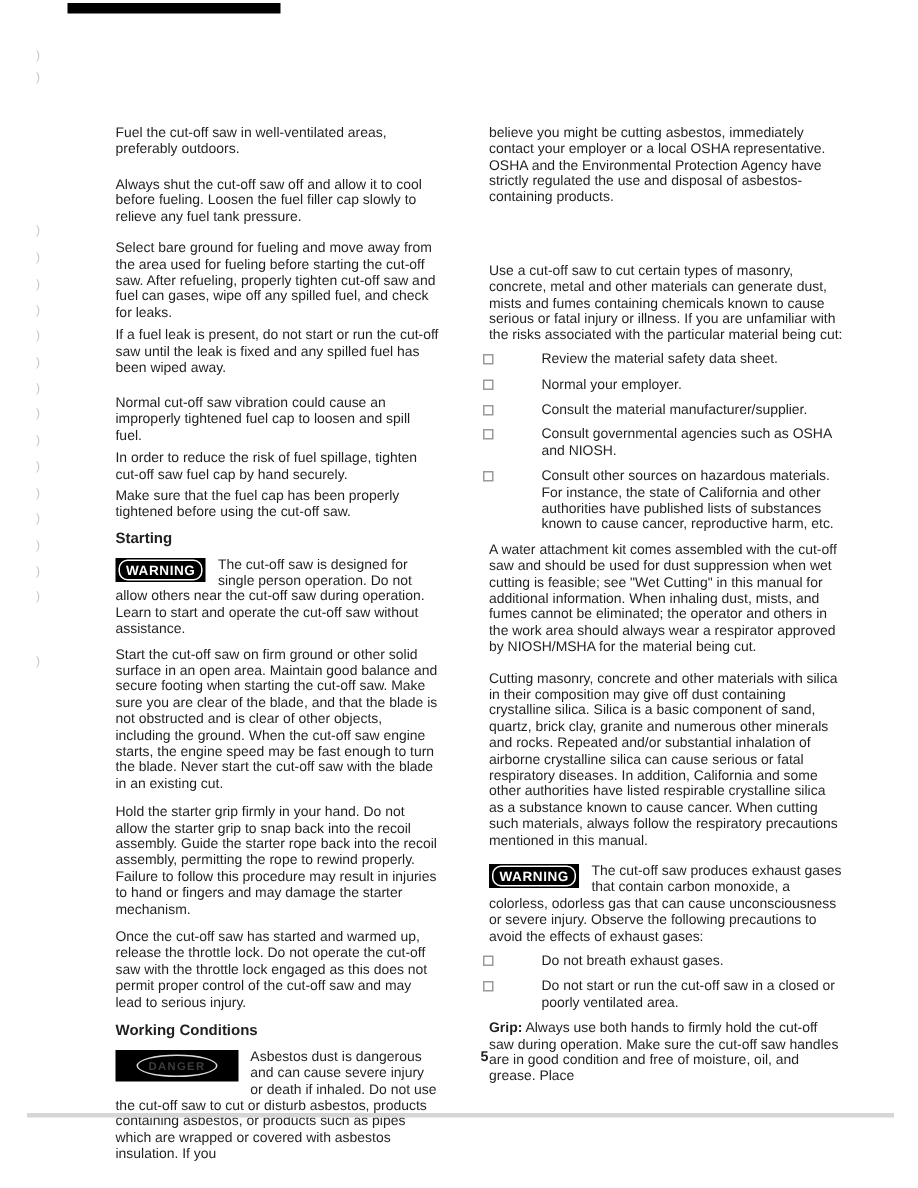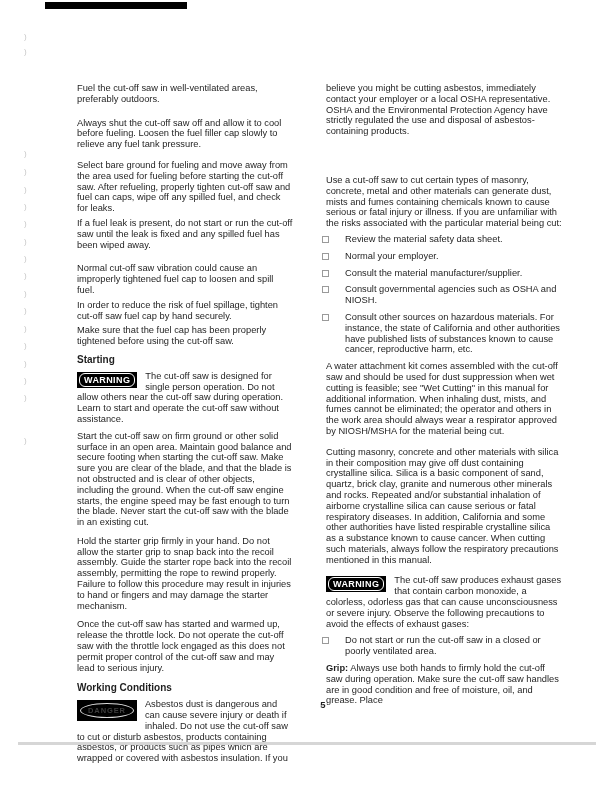--- a/index.html
+++ b/index.html
@@ -26,28 +26,28 @@
   .heading { font-weight:bold; font-size:10px; margin:0 0 5px 0; }
 
   .warn-block, .danger-block { margin:0 0 6px 0; overflow:visible; }
   .warn-block:after, .danger-block:after { content:""; display:block; clear:both; }
 
   .badge-warning { float:left; background:#000; padding:1px 2px; margin:1px 8px 1px 0; }
   .badge-warning .inner {
     display:block; border:1px solid #fff; border-radius:6px; padding:0 4px;
     color:#fff; font-weight:bold; font-size:9px; line-height:12px; letter-spacing:0.4px;text-align:center;
   }
-  .badge-danger { float:left; background:#000; padding:3px 3px; margin:1px 8px 1px 0; }
+  .badge-danger { float:left; background:#000; padding:3px 14px; margin:1px 8px 1px 0; }
   .badge-danger .inner {
     display:block; border:1px solid #dcdcdc; border-radius:50%; padding:2px 7px;
     color:#3d3d3d; font-weight:bold; font-size:7.5px; line-height:9px; letter-spacing:0.9px;
   }
 
   .bullet-list { margin:0 0 5px 0; }
-  .bullet-row { display:flex; margin:0 0 6px 0; }
+  .bullet-row { display:flex; margin:0 0 6px 0;gap:16px; }
   .bullet-sq {
     flex:0 0 auto; width:5px; height:5px; border:1px solid #9a9a9a; background:#fff;
     margin:2px 0 0 -4px;
   }
   .bullet-txt { margin-left:16px; flex:1; }
 
   .grip-lead { font-weight:bold; }
 
   .page-number {
     position:absolute; left:34px; right:0; top:699px; text-align:center;
@@ -77,21 +77,21 @@
       <span class="mark" style="top: 342px;">)</span>
       <span class="mark" style="top: 360px;">)</span>
       <span class="mark" style="top: 377px;">)</span>
       <span class="mark" style="top: 394px;">)</span>
       <span class="mark" style="top: 437px;">)</span>
     </div>
 
   <div class="col col-left">
     <p class="para mb13">Fuel the cut-off saw in well-ventilated areas, preferably outdoors.</p>
     <p class="para mb10">Always shut the cut-off saw off and allow it to cool before fueling. Loosen the fuel filler cap slowly to relieve any fuel tank pressure.</p>
-    <p class="para mb4">Select bare ground for fueling and move away from the area used for fueling before starting the cut-off saw. After refueling, properly tighten cut-off saw and fuel can caps, wipe off any spilled fuel, and check for leaks.</p>
+    <p class="para mb4">Select bare ground for fueling and move away from the area used for fueling before starting the cut-off saw. After refueling, properly tighten cut-off saw and fuel can gases, wipe off any spilled fuel, and check for leaks.</p>
     <p class="para mb13">If a fuel leak is present, do not start or run the cut-off saw until the leak is fixed and any spilled fuel has been wiped away.</p>
     <p class="para mb4">Normal cut-off saw vibration could cause an improperly tightened fuel cap to loosen and spill fuel.</p>
     <p class="para mb4">In order to reduce the risk of fuel spillage, tighten cut-off saw fuel cap by hand securely.</p>
     <p class="para mb8">Make sure that the fuel cap has been properly tightened before using the cut-off saw.</p>
 
     <h2 class="heading">Starting</h2>
 
     <div class="warn-block">
       <span class="badge-warning">
         <span class="inner">WARNING</span>
@@ -146,20 +146,24 @@
     <div class="warn-block mb5">
       <span class="badge-warning">
         <span class="inner">WARNING</span>
       </span>
       <span>The cut-off saw produces exhaust gases that contain carbon monoxide, a colorless, odorless gas that can cause unconsciousness or severe injury. Observe the following precautions to avoid the effects of exhaust gases:</span>
     </div>
 
     <div class="bullet-list mb10">
       <div class="bullet-row">
         <span class="bullet-sq"></span>
+        <span class="bullet-txt">Do not breath exhaust gases.</span>
+      </div>
+      <div class="bullet-row">
+        <span class="bullet-sq"></span>
         <span class="bullet-txt">Do not start or run the cut-off saw in a closed or poorly ventilated area.</span>
       </div>
     </div>
 
     <p class="para"><span class="grip-lead">Grip:</span><span> Always use both hands to firmly hold the cut-off saw during operation. Make sure the cut-off saw handles are in good condition and free of moisture, oil, and grease. Place</span></p>
   </div>
 
   <div class="page-number">5</div>
   <div class="scan-bottom-line"></div>
 

